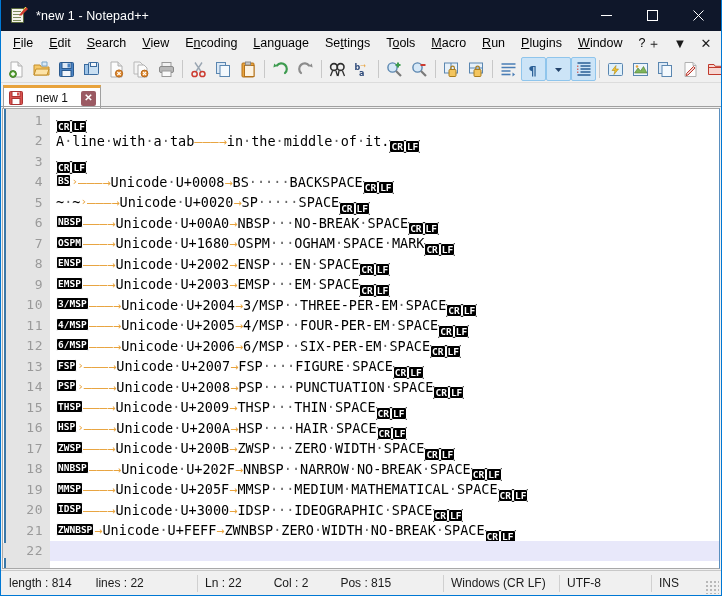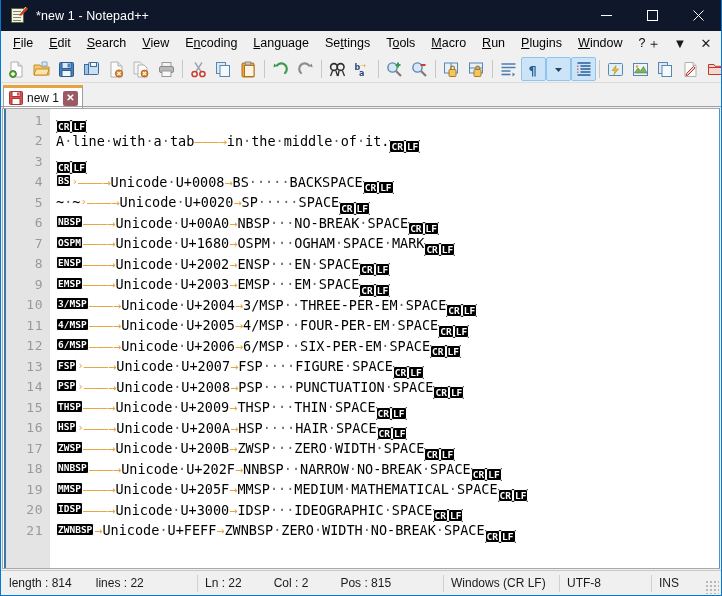--- a/index.html
+++ b/index.html
@@ -138,21 +138,21 @@
   }
   .tab {
     height: 23px;
     background: #ffffff;
     border: 1px solid #a0a0a0;
     border-bottom: none;
     border-top: 3px solid #e8a33d;
     display: flex; align-items: center;
     padding: 0 4px 0 5px;
     font-size: 12px;
-    gap: 4px;
+    gap: 13px;
     position: relative;
     top: 1px;
   }
   .tab-save-icon { width: 14px; height: 14px; position: relative; flex:0 0 auto;}
   .tab-label { color: #111; }
   .tab-close {
     width: 15px; height: 15px;
     display: flex; align-items: center; justify-content: center;
     background: #9b5a63;
     border-radius: 2px;
@@ -610,20 +610,21 @@
           <div class="line"><div class="lnum">12</div><div class="ltext"><span class="ctrl">6/MSP</span><span class="tk tab-arrow">———→</span><span class="tk">Unicode</span><span class="tk dot">·</span><span class="tk">U+2006</span><span class="tk tab-arrow">→</span><span class="tk">6/MSP</span><span class="tk dot">·</span><span class="tk dot">·</span><span class="tk">SIX-PER-EM</span><span class="tk dot">·</span><span class="tk">SPACE</span><span class="eol"><span>CR</span><span>LF</span></span></div></div>
           <div class="line"><div class="lnum">13</div><div class="ltext"><span class="ctrl">FSP</span><span class="tk sp-arrow">›</span><span class="tk tab-arrow">———→</span><span class="tk">Unicode</span><span class="tk dot">·</span><span class="tk">U+2007</span><span class="tk tab-arrow">→</span><span class="tk">FSP</span><span class="tk dot">·</span><span class="tk dot">·</span><span class="tk dot">·</span><span class="tk dot">·</span><span class="tk">FIGURE</span><span class="tk dot">·</span><span class="tk">SPACE</span><span class="eol"><span>CR</span><span>LF</span></span></div></div>
           <div class="line"><div class="lnum">14</div><div class="ltext"><span class="ctrl">PSP</span><span class="tk sp-arrow">›</span><span class="tk tab-arrow">———→</span><span class="tk">Unicode</span><span class="tk dot">·</span><span class="tk">U+2008</span><span class="tk tab-arrow">→</span><span class="tk">PSP</span><span class="tk dot">·</span><span class="tk dot">·</span><span class="tk dot">·</span><span class="tk dot">·</span><span class="tk">PUNCTUATION</span><span class="tk dot">·</span><span class="tk">SPACE</span><span class="eol"><span>CR</span><span>LF</span></span></div></div>
           <div class="line"><div class="lnum">15</div><div class="ltext"><span class="ctrl">THSP</span><span class="tk tab-arrow">———→</span><span class="tk">Unicode</span><span class="tk dot">·</span><span class="tk">U+2009</span><span class="tk tab-arrow">→</span><span class="tk">THSP</span><span class="tk dot">·</span><span class="tk dot">·</span><span class="tk dot">·</span><span class="tk">THIN</span><span class="tk dot">·</span><span class="tk">SPACE</span><span class="eol"><span>CR</span><span>LF</span></span></div></div>
           <div class="line"><div class="lnum">16</div><div class="ltext"><span class="ctrl">HSP</span><span class="tk sp-arrow">›</span><span class="tk tab-arrow">———→</span><span class="tk">Unicode</span><span class="tk dot">·</span><span class="tk">U+200A</span><span class="tk tab-arrow">→</span><span class="tk">HSP</span><span class="tk dot">·</span><span class="tk dot">·</span><span class="tk dot">·</span><span class="tk dot">·</span><span class="tk">HAIR</span><span class="tk dot">·</span><span class="tk">SPACE</span><span class="eol"><span>CR</span><span>LF</span></span></div></div>
           <div class="line"><div class="lnum">17</div><div class="ltext"><span class="ctrl">ZWSP</span><span class="tk tab-arrow">———→</span><span class="tk">Unicode</span><span class="tk dot">·</span><span class="tk">U+200B</span><span class="tk tab-arrow">→</span><span class="tk">ZWSP</span><span class="tk dot">·</span><span class="tk dot">·</span><span class="tk dot">·</span><span class="tk">ZERO</span><span class="tk dot">·</span><span class="tk">WIDTH</span><span class="tk dot">·</span><span class="tk">SPACE</span><span class="eol"><span>CR</span><span>LF</span></span></div></div>
           <div class="line"><div class="lnum">18</div><div class="ltext"><span class="ctrl">NNBSP</span><span class="tk tab-arrow">———→</span><span class="tk">Unicode</span><span class="tk dot">·</span><span class="tk">U+202F</span><span class="tk tab-arrow">→</span><span class="tk">NNBSP</span><span class="tk dot">·</span><span class="tk dot">·</span><span class="tk">NARROW</span><span class="tk dot">·</span><span class="tk">NO-BREAK</span><span class="tk dot">·</span><span class="tk">SPACE</span><span class="eol"><span>CR</span><span>LF</span></span></div></div>
           <div class="line"><div class="lnum">19</div><div class="ltext"><span class="ctrl">MMSP</span><span class="tk tab-arrow">———→</span><span class="tk">Unicode</span><span class="tk dot">·</span><span class="tk">U+205F</span><span class="tk tab-arrow">→</span><span class="tk">MMSP</span><span class="tk dot">·</span><span class="tk dot">·</span><span class="tk dot">·</span><span class="tk">MEDIUM</span><span class="tk dot">·</span><span class="tk">MATHEMATICAL</span><span class="tk dot">·</span><span class="tk">SPACE</span><span class="eol"><span>CR</span><span>LF</span></span></div></div>
           <div class="line"><div class="lnum">20</div><div class="ltext"><span class="ctrl">IDSP</span><span class="tk tab-arrow">———→</span><span class="tk">Unicode</span><span class="tk dot">·</span><span class="tk">U+3000</span><span class="tk tab-arrow">→</span><span class="tk">IDSP</span><span class="tk dot">·</span><span class="tk dot">·</span><span class="tk dot">·</span><span class="tk">IDEOGRAPHIC</span><span class="tk dot">·</span><span class="tk">SPACE</span><span class="eol"><span>CR</span><span>LF</span></span></div></div>
           <div class="line"><div class="lnum">21</div><div class="ltext"><span class="ctrl">ZWNBSP</span><span class="tk tab-arrow">→</span><span class="tk">Unicode</span><span class="tk dot">·</span><span class="tk">U+FEFF</span><span class="tk tab-arrow">→</span><span class="tk">ZWNBSP</span><span class="tk dot">·</span><span class="tk">ZERO</span><span class="tk dot">·</span><span class="tk">WIDTH</span><span class="tk dot">·</span><span class="tk">NO-BREAK</span><span class="tk dot">·</span><span class="tk">SPACE</span><span class="eol"><span>CR</span><span>LF</span></span></div></div>
+          <div class="line current"><div class="lnum">22</div><div class="ltext"></div></div>
         </div>
     </div>
   </div>
 
   <div class="statusbar">
     <div class="sb-cell sb-c1">
       <span>length : 814</span>
       <span>lines : 22</span>
     </div>
     <div class="sb-cell sb-c2">

